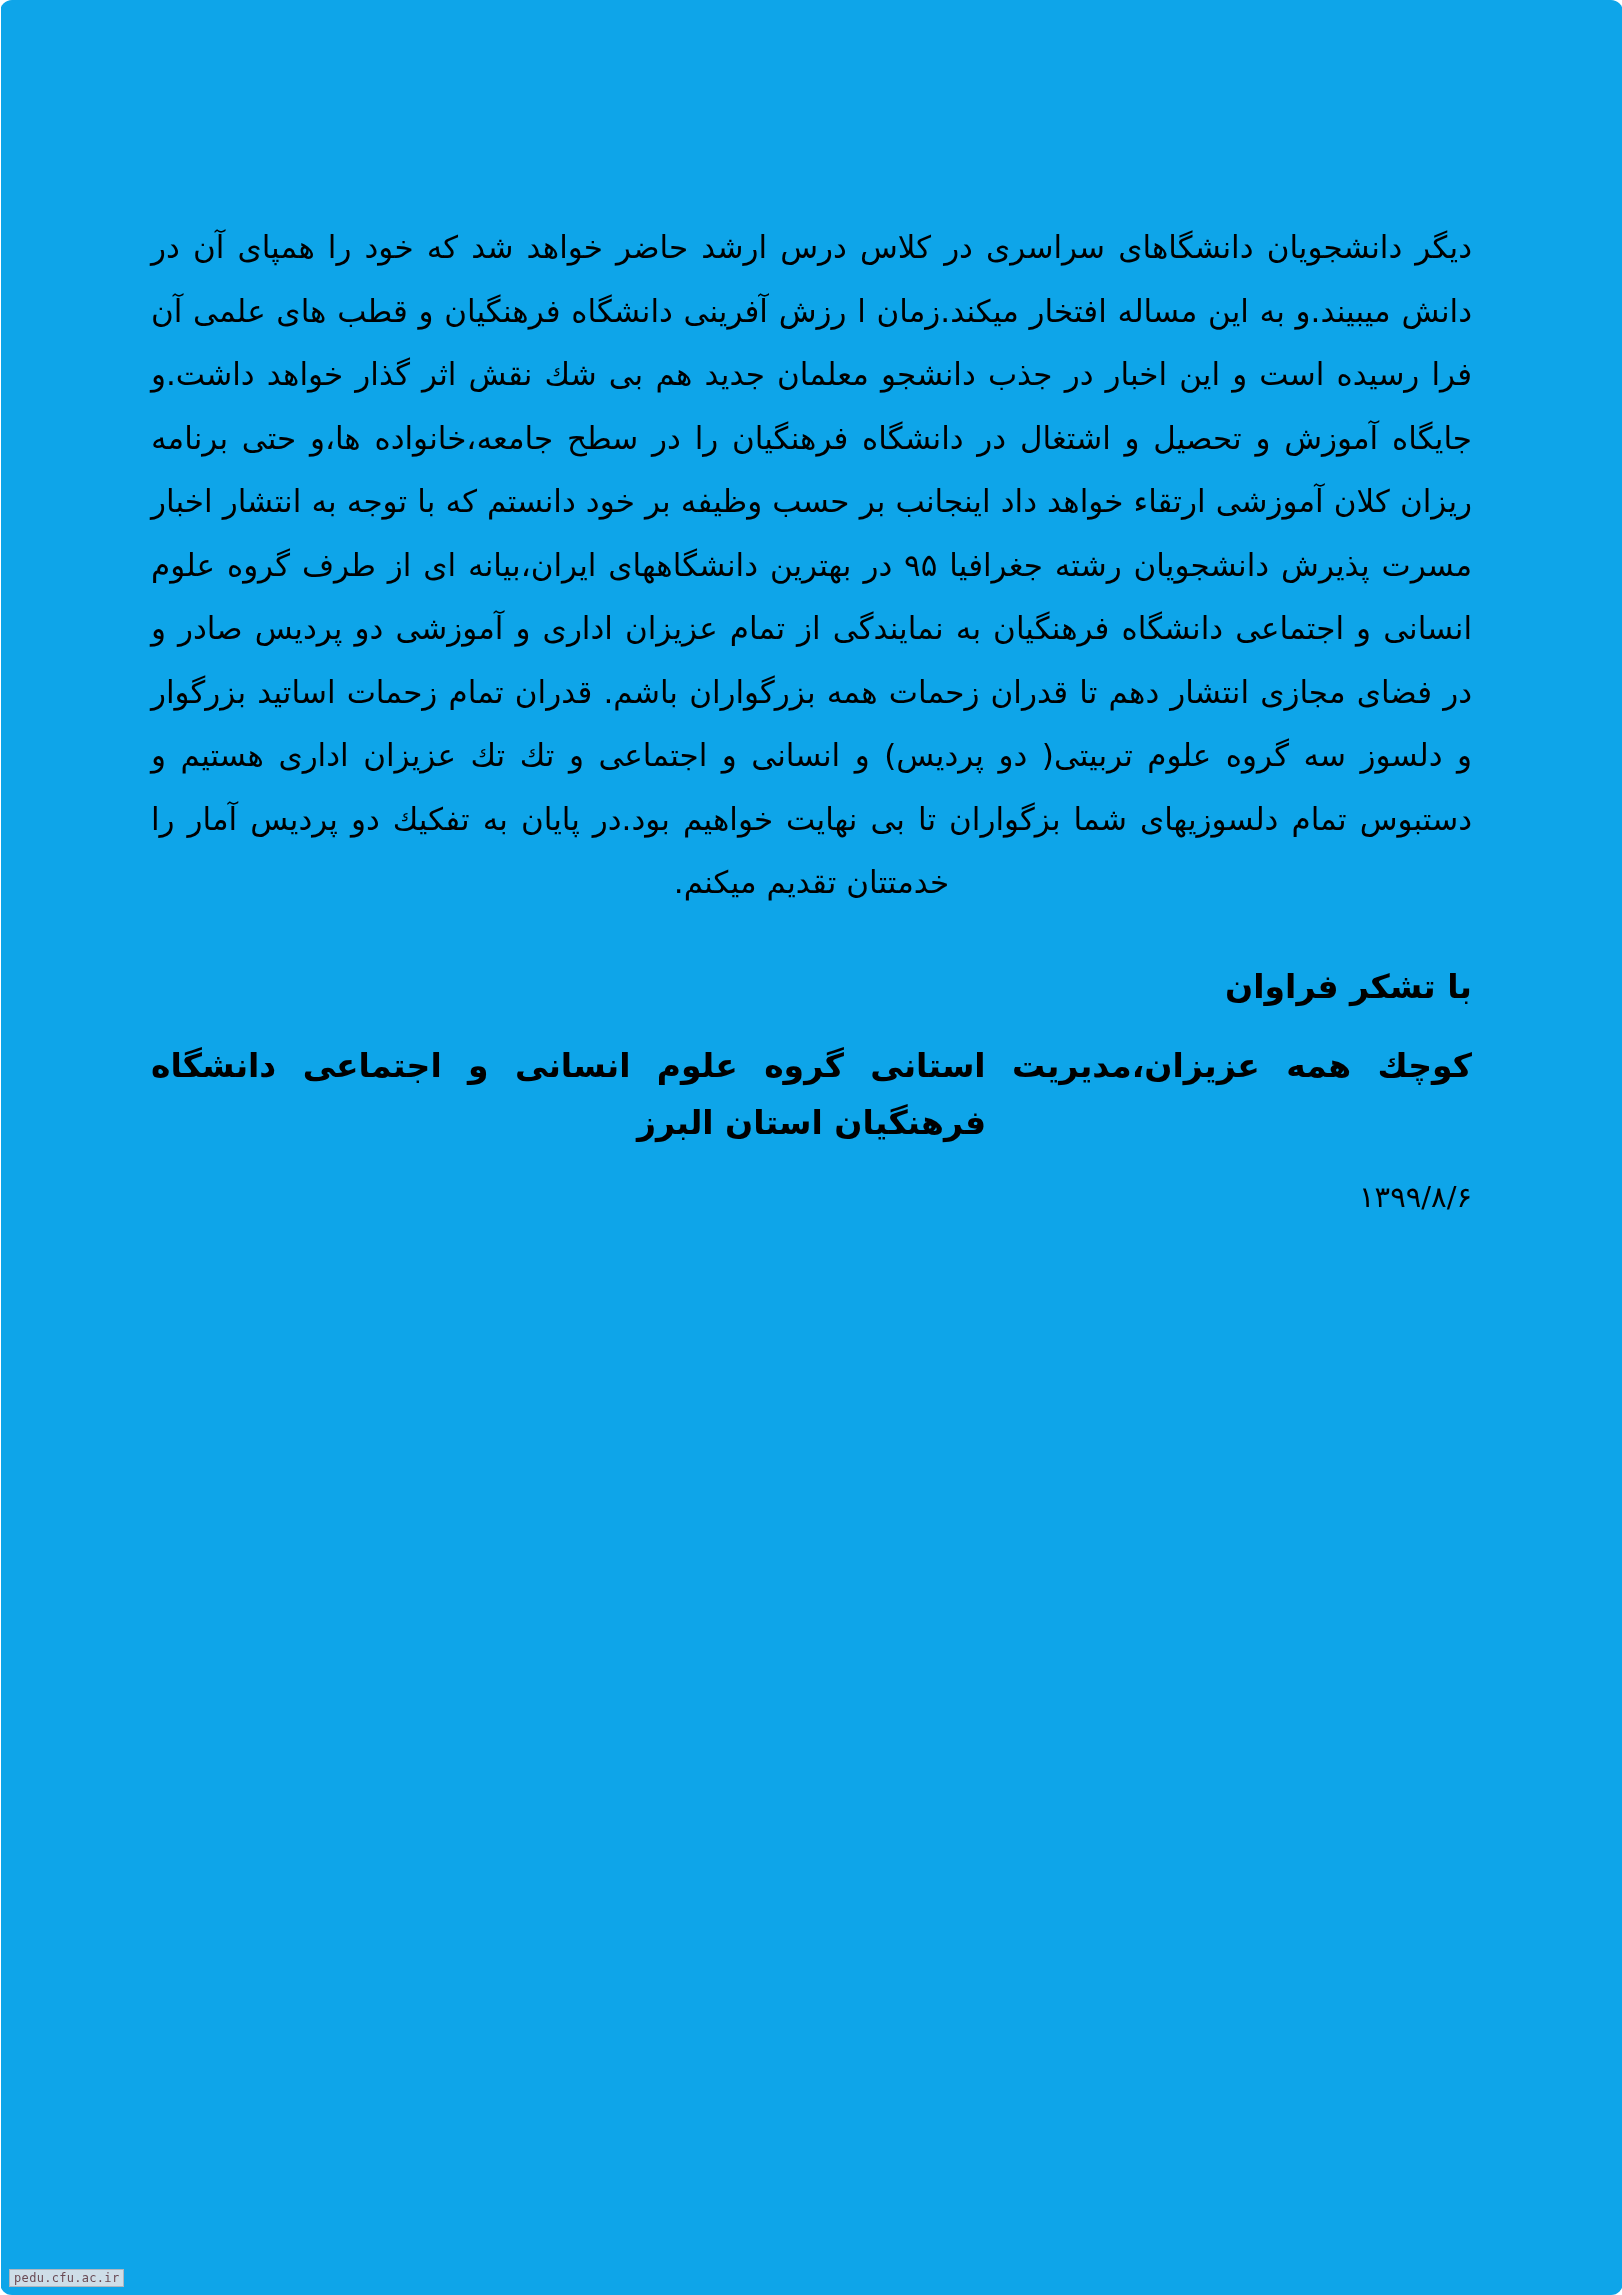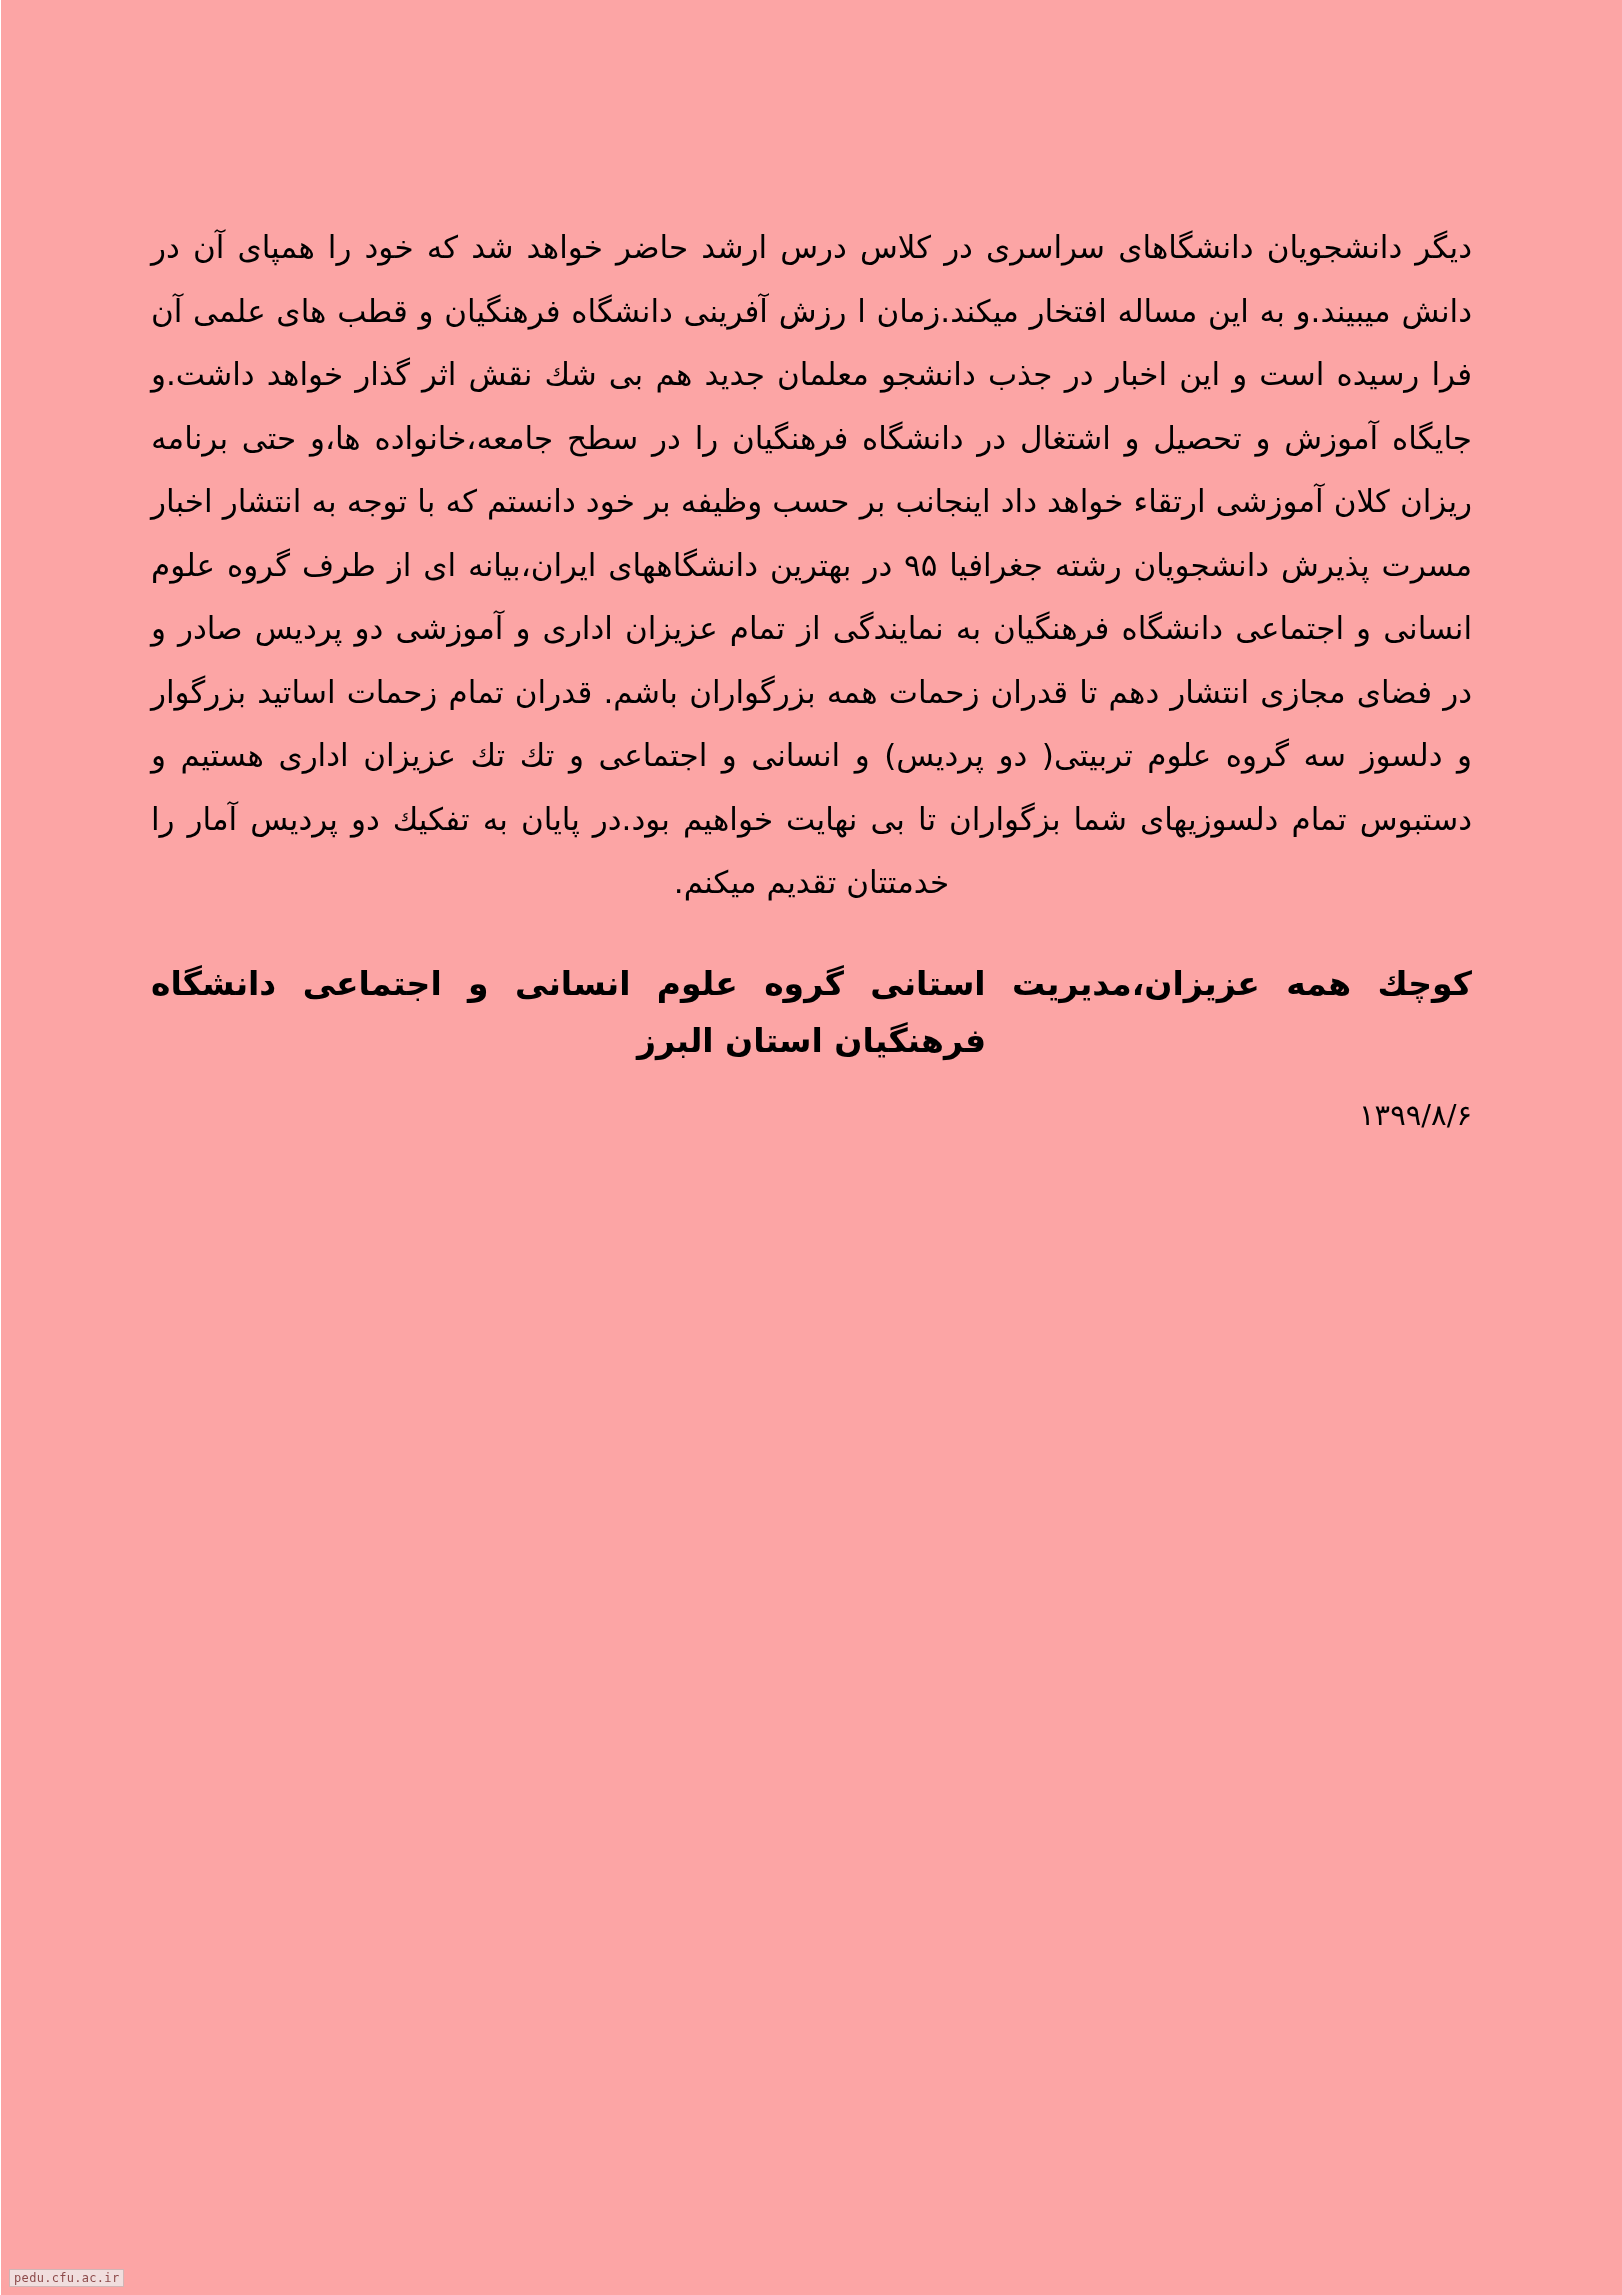--- a/index.html
+++ b/index.html
@@ -11,21 +11,22 @@
     width: 1623px;
     height: 2295px;
     position: relative;
     font-family: "DejaVu Sans", sans-serif;
     color: #000000;
     overflow: hidden;
   }
   .page {
     position: absolute;
     inset: 0;
-    background: #fca5a5;
+    background: #0ea5e9;
+    border-radius: 12px;
   }
   .content {
     position: absolute;
     top: 216px;
     right: 151px;
     left: 151px;
     direction: rtl;
     text-align: justify;
   }
   .para {
@@ -88,20 +89,21 @@
 </head>
 <body>
 
 <div class="page">
 
   <div class="content">
 
     <p class="para">دیگر دانشجویان دانشگاهای سراسری در کلاس درس ارشد حاضر خواهد شد که خود را همپای آن در دانش میبیند.و به این مساله افتخار میکند.زمان ا رزش آفرینی دانشگاه فرهنگیان  و قطب های علمی آن فرا رسیده است و این اخبار در جذب دانشجو معلمان جدید هم بی شك نقش اثر گذار خواهد داشت.و جایگاه آموزش و تحصیل و اشتغال در دانشگاه فرهنگیان را در سطح جامعه،خانواده ها،و حتی برنامه ریزان کلان آموزشی ارتقاء خواهد داد اینجانب بر حسب وظیفه بر خود دانستم که با توجه به انتشار اخبار  مسرت پذیرش دانشجویان رشته جغرافیا ۹۵ در بهترین دانشگاههای ایران،بیانه ای از طرف گروه علوم انسانی و اجتماعی دانشگاه فرهنگیان به نمایندگی از تمام عزیزان اداری و آموزشی دو پردیس صادر و در فضای مجازی انتشار دهم تا قدران زحمات همه بزرگواران باشم. قدران تمام زحمات اساتید بزرگوار و دلسوز سه گروه علوم تربیتی( دو پردیس) و انسانی و اجتماعی و تك تك عزیزان اداری هستیم و دستبوس تمام دلسوزیهای شما بزگواران تا بی نهایت خواهیم بود.در پایان به تفکیك دو پردیس آمار را خدمتتان تقدیم میکنم.</p>
 
     <div class="signoff-block">
+      <p class="signoff-thanks">با تشکر فراوان</p>
 
       <p class="signoff-name">کوچك همه عزیزان،مدیریت استانی گروه علوم انسانی و اجتماعی دانشگاه فرهنگیان استان البرز</p>
 
       <p class="signoff-date"><span class="date-wrap">۱۳۹۹/۸/۶</span></p>
     </div>
 
   </div>
 
   <div class="watermark">pedu.cfu.ac.ir</div>
 

